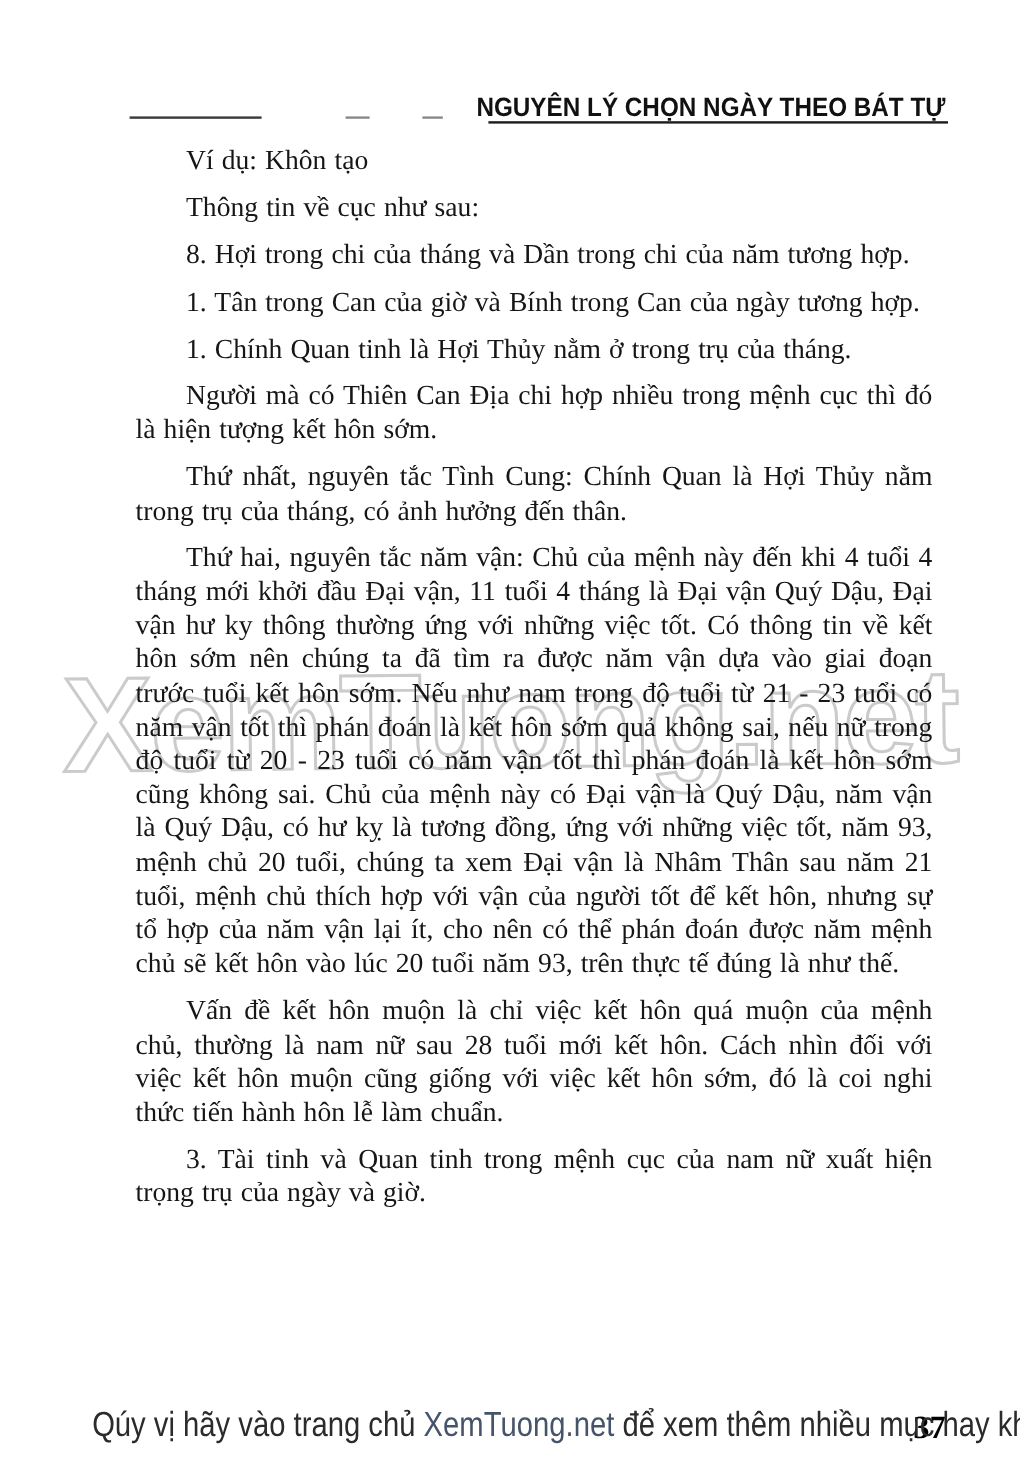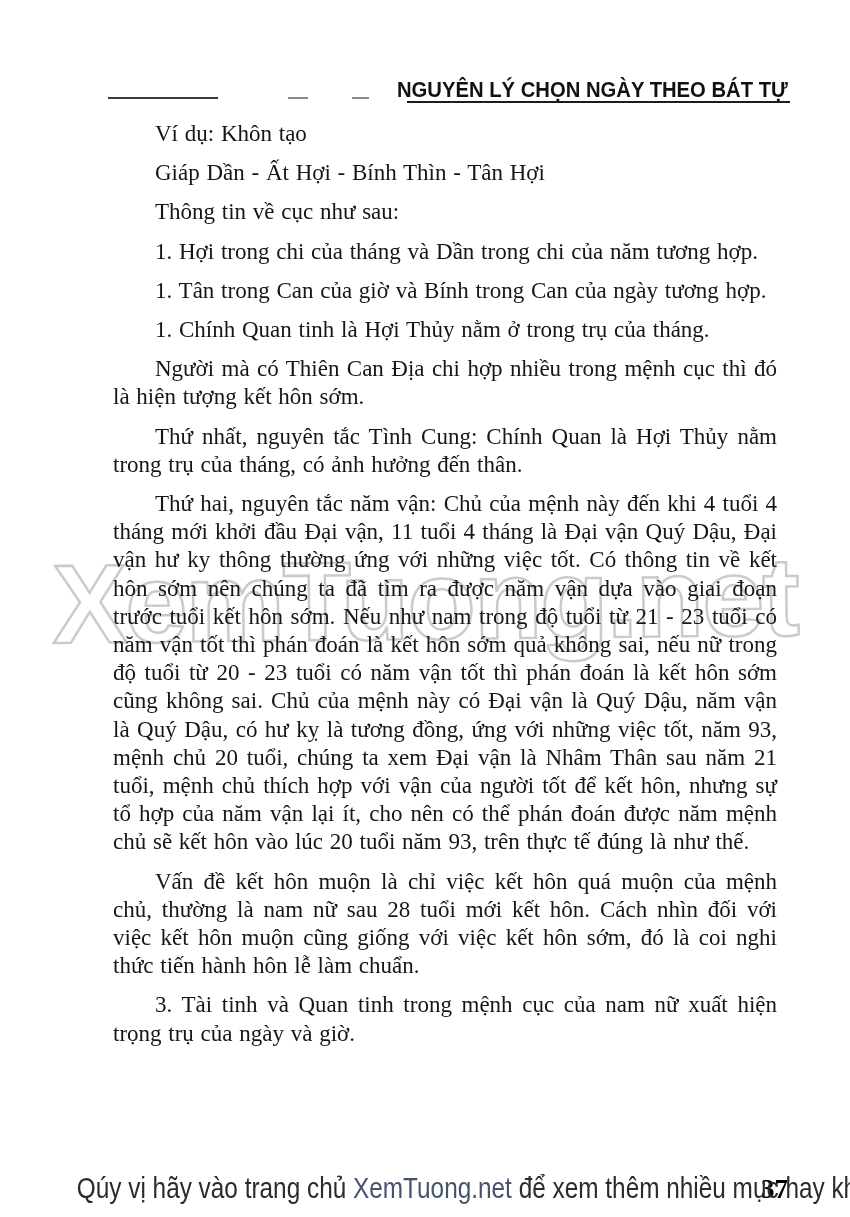--- a/index.html
+++ b/index.html
@@ -98,23 +98,22 @@
   <div class="rule-frag frag-2" style="left:288px;top:97px;width:20px;"></div>
   <div class="rule-frag frag-3" style="left:352px;top:97px;width:17px;"></div>
 
   <div class="header-title">NGUYÊN LÝ CHỌN NGÀY THEO BÁT TỰ</div>
   <div class="header-underline"></div>
 
   <div class="watermark">XemTuong.net</div>
 
   <div class="body-text" id="body-text">
       <p>Ví dụ: Khôn tạo</p>
-      <p>Giáp Dần - Ất Hợi - Bính Thìn - Tân Hợi</p>
       <p>Thông tin về cục như sau:</p>
-      <p>1. Hợi trong chi của tháng và Dần trong chi của năm tương hợp.</p>
+      <p>8. Hợi trong chi của tháng và Dần trong chi của năm tương hợp.</p>
       <p>1. Tân trong Can của giờ và Bính trong Can của ngày tương hợp.</p>
       <p>1. Chính Quan tinh là Hợi Thủy nằm ở trong trụ của tháng.</p>
       <p>Người mà có Thiên Can Địa chi hợp nhiều trong mệnh cục thì đó là hiện tượng kết hôn sớm.</p>
       <p>Thứ nhất, nguyên tắc Tình Cung: Chính Quan là Hợi Thủy nằm trong trụ của tháng, có ảnh hưởng đến thân.</p>
       <p>Thứ hai, nguyên tắc năm vận: Chủ của mệnh này đến khi 4 tuổi 4 tháng mới khởi đầu Đại vận, 11 tuổi 4 tháng là Đại vận Quý Dậu, Đại vận hư ky thông thường ứng với những việc tốt. Có thông tin về kết hôn sớm nên chúng ta đã tìm ra được năm vận dựa vào giai đoạn trước tuổi kết hôn sớm. Nếu như nam trong độ tuổi từ 21 - 23 tuổi có năm vận tốt thì phán đoán là kết hôn sớm quả không sai, nếu nữ trong độ tuổi từ 20 - 23 tuổi có năm vận tốt thì phán đoán là kết hôn sớm cũng không sai. Chủ của mệnh này có Đại vận là Quý Dậu, năm vận là Quý Dậu, có hư kỵ là tương đồng, ứng với những việc tốt, năm 93, mệnh chủ 20 tuổi, chúng ta xem Đại vận là Nhâm Thân sau năm 21 tuổi, mệnh chủ thích hợp với vận của người tốt để kết hôn, nhưng sự tổ hợp của năm vận lại ít, cho nên có thể phán đoán được năm mệnh chủ sẽ kết hôn vào lúc 20 tuổi năm 93, trên thực tế đúng là như thế.</p>
       <p>Vấn đề kết hôn muộn là chỉ việc kết hôn quá muộn của mệnh chủ, thường là nam nữ sau 28 tuổi mới kết hôn. Cách nhìn đối với việc kết hôn muộn cũng giống với việc kết hôn sớm, đó là coi nghi thức tiến hành hôn lễ làm chuẩn.</p>
       <p>3. Tài tinh và Quan tinh trong mệnh cục của nam nữ xuất hiện trọng trụ của ngày và giờ.</p>
     </div>
 
   <div class="page-number">37</div>

